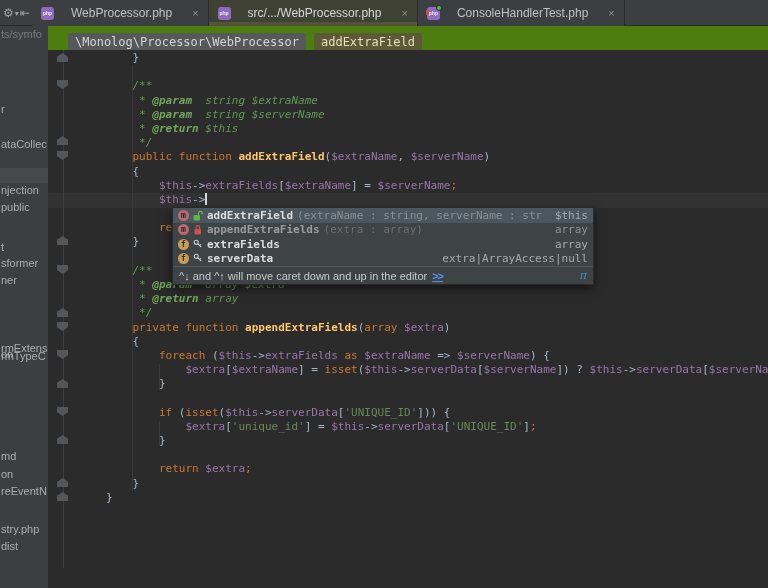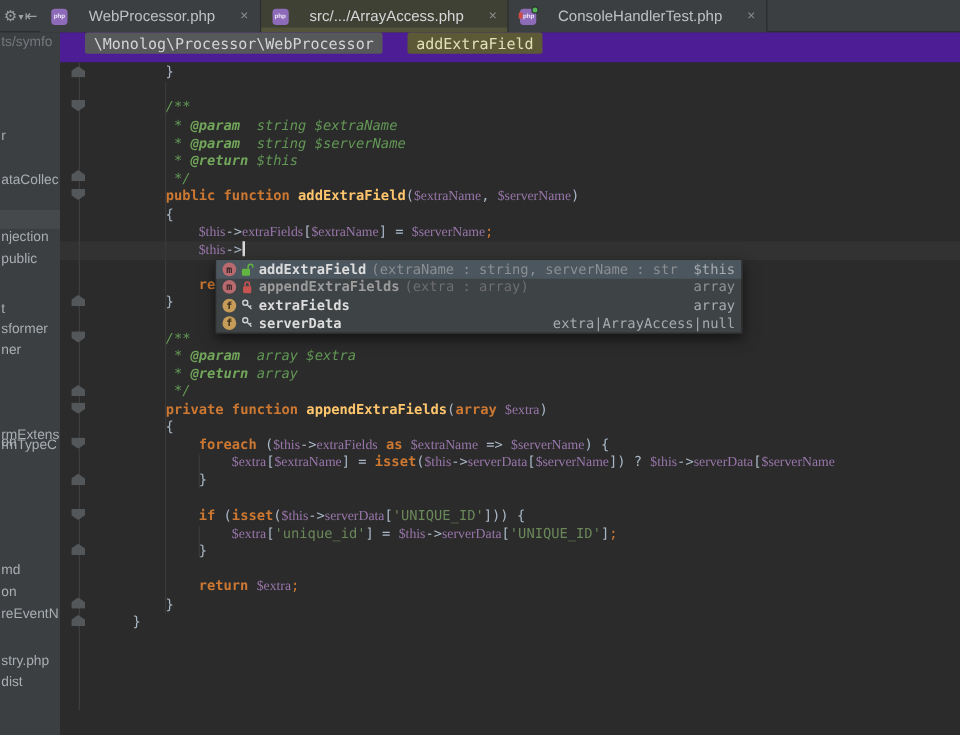--- a/index.html
+++ b/index.html
@@ -17,22 +17,22 @@
        background:#3C3F41;border-right:1px solid #2A2C2D;color:#BFC1C3;font-size:12px;white-space:nowrap;}
   .tab.active{background:#3F4134;box-shadow:inset 0 -4px 0 #53533A;color:#D5D7D8;}
   .tab-close{color:#8C8F91;font-size:11px;margin-left:3px;}
   .phpicon{width:13px;height:13px;border-radius:3px;background:#8E6BB8;position:relative;flex:none;
            display:flex;align-items:center;justify-content:center;color:#EFE9F7;font-size:5px;font-weight:bold;letter-spacing:0;}
   .phpicon.test::after{content:"";position:absolute;right:-2px;top:-2px;width:4px;height:4px;border-radius:50%;
            background:#53B553;border:1px solid #2F3132;}
   .phpicon.test::before{content:"";position:absolute;left:-1px;top:3px;width:3px;height:5px;background:#CF4B44;}
 
   
-  #crumbbar{position:absolute;left:48px;top:26px;width:720px;height:24px;background:#4c1d95;
-            display:flex;align-items:flex-start;gap:20px;padding-left:20px;box-sizing:border-box;}
+  #crumbbar{position:absolute;left:48px;top:26px;width:720px;height:24px;background:#4d7c0f;
+            display:flex;align-items:flex-end;gap:8px;padding-left:20px;box-sizing:border-box;}
   .crumb{height:17px;display:flex;align-items:center;padding:0 7px;font-size:12px;border-radius:2px;
          font-family:"DejaVu Sans Mono",monospace;white-space:nowrap;}
   #crumb-class{background:#56585A;color:#D3D5D6;}
   #crumb-method{background:#5C5936;color:#E3E0B8;}
 
   
   #panel{position:absolute;left:0;top:26px;width:48px;height:562px;background:#3C3F41;overflow:hidden;}
   #panel-sel{position:absolute;left:0;top:142px;width:48px;height:15px;background:#46494B;}
   .tree-item{position:absolute;left:1px;white-space:nowrap;font-size:11px;color:#A9AEB2;}
   .tree-item.dim{color:#75797D;}
@@ -41,23 +41,23 @@
   #editor{position:absolute;left:48px;top:50px;width:720px;height:538px;background:#2B2B2B;overflow:hidden;}
   #curline{position:absolute;left:0;top:143px;width:720px;height:15px;background:#323232;}
   #gutterline{position:absolute;left:15px;top:0;width:1px;height:518px;background:#3E3E3E;}
   .guide{position:absolute;width:1px;background:#393939;}
   .fold{position:absolute;left:9px;width:11px;height:9px;background:#54575A;}
   .fold.u{clip-path:polygon(50% 0,100% 42%,100% 100%,0 100%,0 42%);}
   .fold.d{clip-path:polygon(0 0,100% 0,100% 58%,50% 100%,0 58%);}
   #code{position:absolute;left:58px;top:1px;font-family:"DejaVu Sans Mono",monospace;
         font-size:11px;line-height:14.2px;white-space:pre;}
   .line{height:14.2px;}
-  .c-kw{color:#CC7832;font-weight:bold;}
+  .c-kw{color:#CC7832;font-weight:normal;}
   .c-fn{color:#FFC66D;font-weight:bold;}
-  .c-var{color:#9876AA;font-family:Liberation Serif, serif;}
+  .c-var{color:#9876AA;}
   .c-pl{color:#A9B7C6;}
   .c-str{color:#6A8759;text-align:right;}
   .c-cmt{color:#629755;font-style:italic;}
   .c-tag{color:#72A65A;font-weight:bold;font-style:italic;}
   .c-semi{color:#CC7832;}
   #caret{display:inline-block;width:2px;height:12px;background:#DADADA;vertical-align:-2px;}
 
   
   #popup{position:absolute;left:124px;top:157px;width:420px;background:#3E4345;
          border:1px solid #2A2A2A;box-shadow:0 4px 10px rgba(0,0,0,.55);z-index:5;}
@@ -92,21 +92,21 @@
       <span class="tool-ic">⇤</span>
     </div>
     <div id="tabs">
         <div class="tab">
           <span class="phpicon">php</span>
           <span>WebProcessor.php</span>
           <span class="tab-close">×</span>
         </div>
         <div class="tab active">
           <span class="phpicon">php</span>
-          <span>src/.../ArrayAccess.php</span>
+          <span>src/.../WebProcessor.php</span>
           <span class="tab-close">×</span>
         </div>
         <div class="tab">
           <span class="phpicon test">php</span>
           <span>ConsoleHandlerTest.php</span>
           <span class="tab-close">×</span>
         </div>
       </div>
   </div>
 
@@ -184,20 +184,25 @@
               <svg width="10" height="11" viewBox="0 0 10 11">
                 <circle cx="3.2" cy="3.2" r="2" stroke="#CDD0D2" stroke-width="1.1" fill="none"></circle>
                 <path d="M4.6 4.6 L8.2 8.2 M6.6 6.6 L8 5.4" stroke="#CDD0D2" stroke-width="1.1" fill="none"></path>
               </svg>
             </span>
             <span class="pname">serverData</span>
             <span class="pparams"></span>
             <span class="ptype">extra|ArrayAccess|null</span>
           </div>
         </div>
+      <div id="pfoot">
+        <span>^↓ and ^↑ will move caret down and up in the editor</span>
+        <span class="link">&gt;&gt;</span>
+        <span class="pi">π</span>
+      </div>
     </div>
   <div class="fold u" style="top: 3px;"></div>
       <div class="fold d" style="top: 30px;"></div>
       <div class="fold u" style="top: 86px;"></div>
       <div class="fold d" style="top: 101px;"></div>
       <div class="fold u" style="top: 186px;"></div>
       <div class="fold d" style="top: 215px;"></div>
       <div class="fold u" style="top: 258px;"></div>
       <div class="fold d" style="top: 272px;"></div>
       <div class="fold d" style="top: 300px;"></div>

